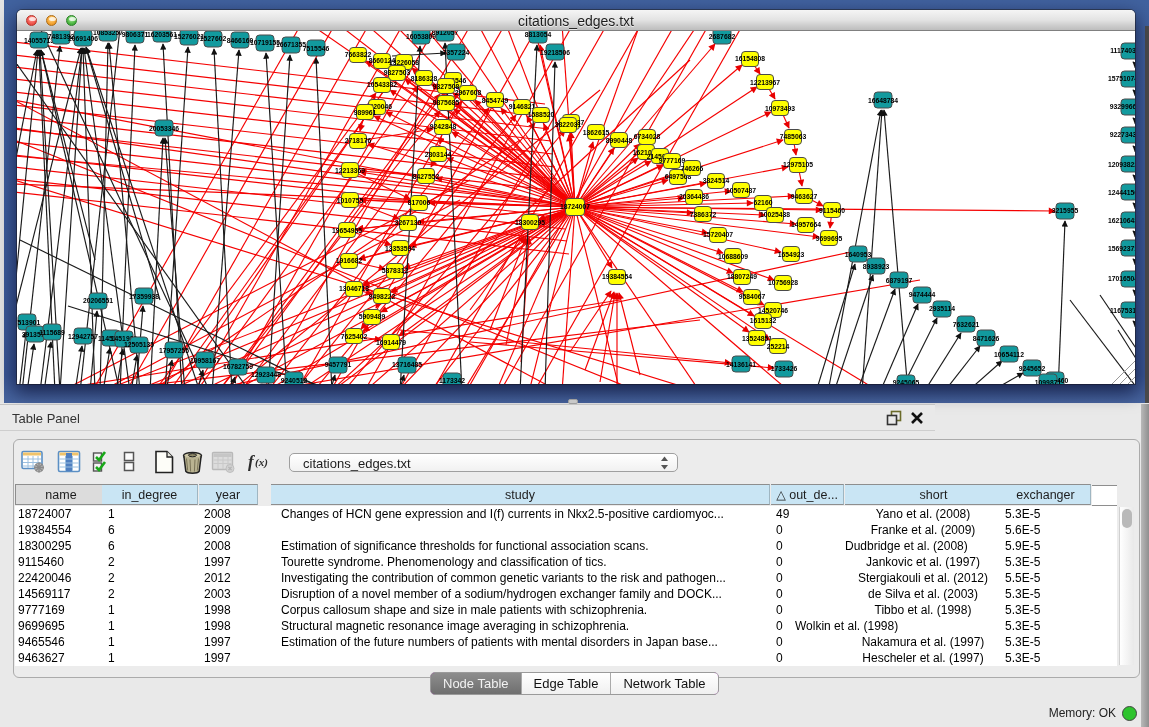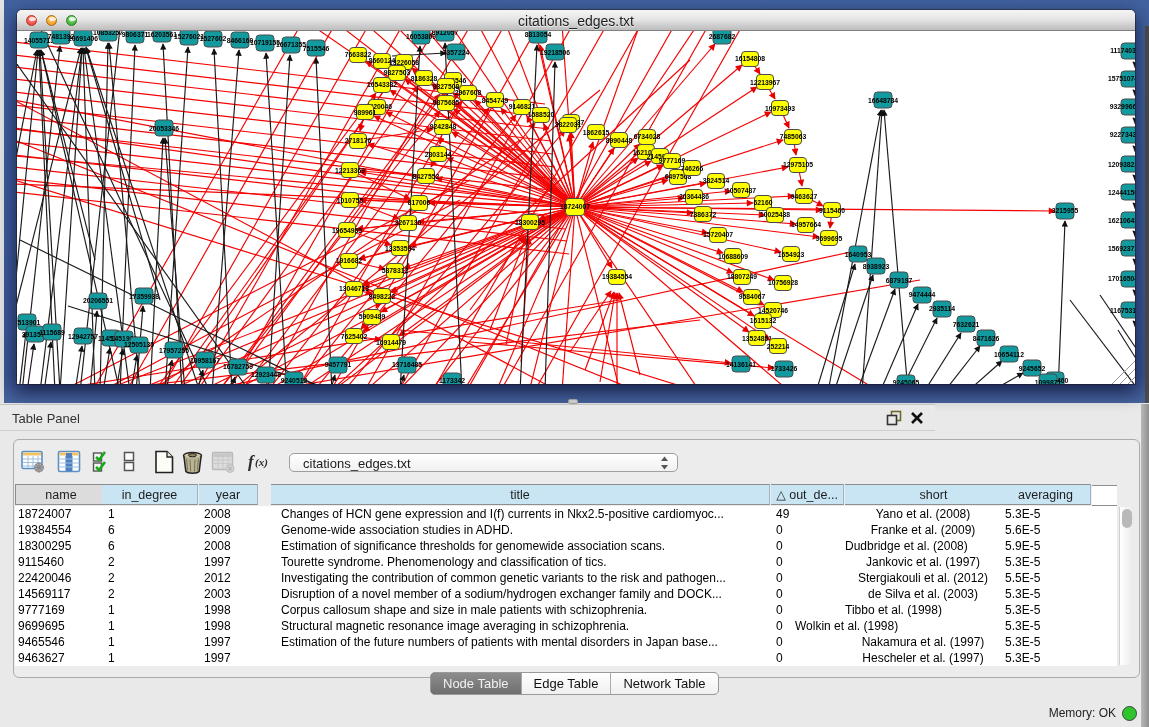--- a/index.html
+++ b/index.html
@@ -683,48 +683,47 @@
         <path d="M4.5 0.5 L8 5 H1 z" fill="#555"></path>
         <path d="M4.5 13.5 L8 9 H1 z" fill="#555"></path>
       </svg>
     </div>
 <div id="tbl-gap"></div>
 <div id="tbl-bg"></div>
 <div id="thead">
       <div class="hc gray" style="left:15px;width:92px">name</div>
       <div class="hc" style="left:102px;width:96px">in_degree</div>
       <div class="hc" style="left:199px;width:59px">year</div>
-      <div class="hc" style="left:271px;width:499px">title</div>
+      <div class="hc" style="left:271px;width:499px">study</div>
       <div class="hc" style="left:771px;width:73px">△ out_de...</div>
       <div class="hc" style="left:845px;width:178px">short</div>
-      <div class="hc" style="left:1001px;width:90px">averaging</div>
+      <div class="hc" style="left:1001px;width:90px">exchanger</div>
     </div>
 <div class="tr" style="top:506px">
       <span class="cc" style="left:18px;width:84px">18724007</span>
       <span class="cc" style="left:108px;width:91px">1</span>
       <span class="cc" style="left:204px;width:67px">2008</span>
       <span class="cc" style="left:281px;width:490px">Changes of HCN gene expression and I(f) currents in Nkx2.5-positive cardiomyoc...</span>
       <span class="cc" style="left:776px;width:69px">49</span>
       <span class="cc" style="left:845px;width:156px;text-align:center">Yano et al. (2008)</span>
       <span class="cc" style="left:1005px;width:87px">5.3E-5</span>
     </div>
     <div class="tr" style="top:522px">
       <span class="cc" style="left:18px;width:84px">19384554</span>
       <span class="cc" style="left:108px;width:91px">6</span>
       <span class="cc" style="left:204px;width:67px">2009</span>
-      <span class="cc" style="left:281px;width:490px">Genome-wide association studies in ADHD.</span>
       <span class="cc" style="left:776px;width:69px">0</span>
       <span class="cc" style="left:845px;width:156px;text-align:center">Franke et al. (2009)</span>
       <span class="cc" style="left:1005px;width:87px">5.6E-5</span>
     </div>
     <div class="tr" style="top:538px">
       <span class="cc" style="left:18px;width:84px">18300295</span>
       <span class="cc" style="left:108px;width:91px">6</span>
       <span class="cc" style="left:204px;width:67px">2008</span>
-      <span class="cc" style="left:281px;width:490px">Estimation of significance thresholds for genomewide association scans.</span>
+      <span class="cc" style="left:281px;width:490px">Estimation of significance thresholds for functional association scans.</span>
       <span class="cc" style="left:776px;width:69px">0</span>
       <span class="cc" style="left:845px;width:156px;text-align:left">Dudbridge et al. (2008)</span>
       <span class="cc" style="left:1005px;width:87px">5.9E-5</span>
     </div>
     <div class="tr" style="top:554px">
       <span class="cc" style="left:18px;width:84px">9115460</span>
       <span class="cc" style="left:108px;width:91px">2</span>
       <span class="cc" style="left:204px;width:67px">1997</span>
       <span class="cc" style="left:281px;width:490px">Tourette syndrome. Phenomenology and classification of tics.</span>
       <span class="cc" style="left:776px;width:69px">0</span>
@@ -748,21 +747,21 @@
       <span class="cc" style="left:776px;width:69px">0</span>
       <span class="cc" style="left:845px;width:156px;text-align:center">de Silva et al. (2003)</span>
       <span class="cc" style="left:1005px;width:87px">5.3E-5</span>
     </div>
     <div class="tr" style="top:602px">
       <span class="cc" style="left:18px;width:84px">9777169</span>
       <span class="cc" style="left:108px;width:91px">1</span>
       <span class="cc" style="left:204px;width:67px">1998</span>
       <span class="cc" style="left:281px;width:490px">Corpus callosum shape and size in male patients with schizophrenia.</span>
       <span class="cc" style="left:776px;width:69px">0</span>
-      <span class="cc" style="left:845px;width:156px;text-align:left">Tibbo et al. (1998)</span>
+      <span class="cc" style="left:845px;width:156px;text-align:center">Tibbo et al. (1998)</span>
       <span class="cc" style="left:1005px;width:87px">5.3E-5</span>
     </div>
     <div class="tr" style="top:618px">
       <span class="cc" style="left:18px;width:84px">9699695</span>
       <span class="cc" style="left:108px;width:91px">1</span>
       <span class="cc" style="left:204px;width:67px">1998</span>
       <span class="cc" style="left:281px;width:490px">Structural magnetic resonance image averaging in schizophrenia.</span>
       <span class="cc" style="left:776px;width:69px">0</span>
       <span class="cc" style="left:795px;width:156px;text-align:left">Wolkin et al. (1998)</span>
       <span class="cc" style="left:1005px;width:87px">5.3E-5</span>

